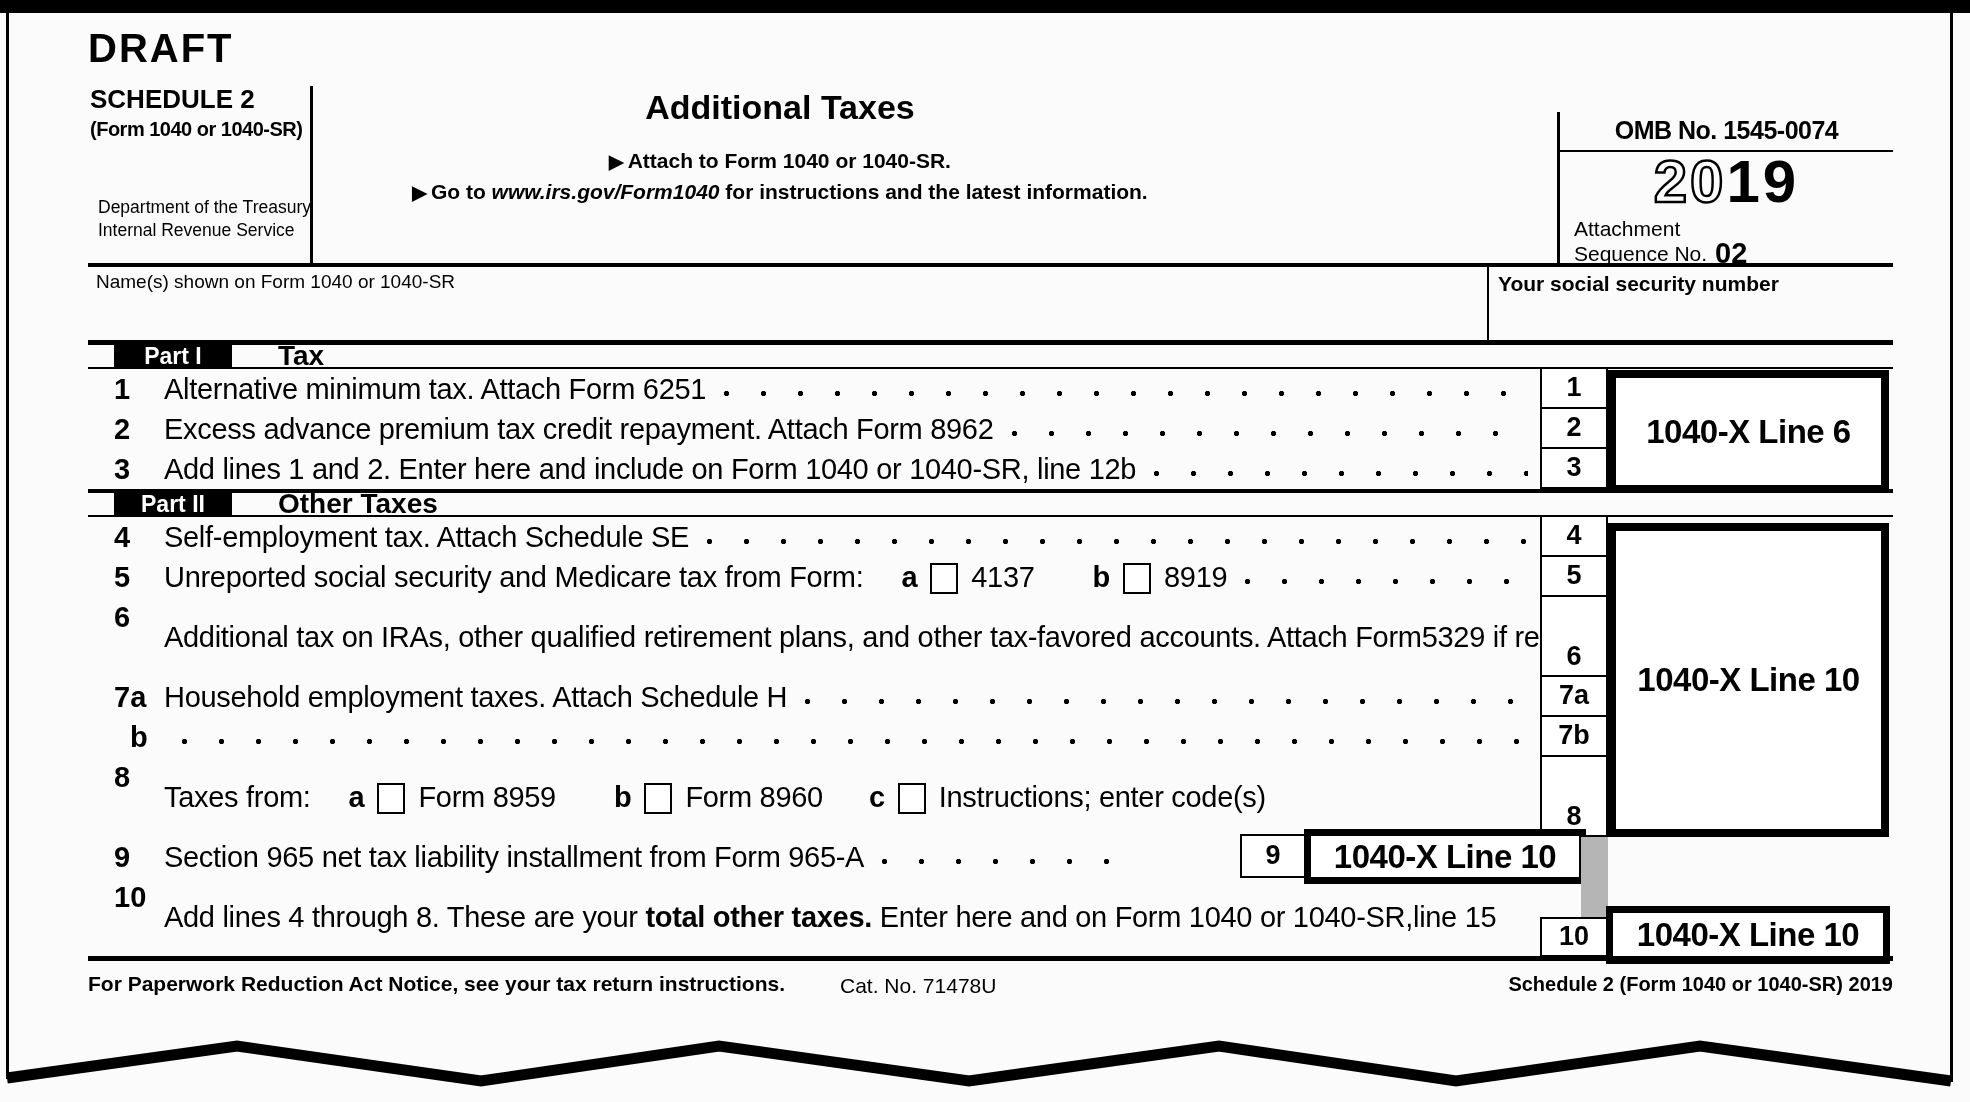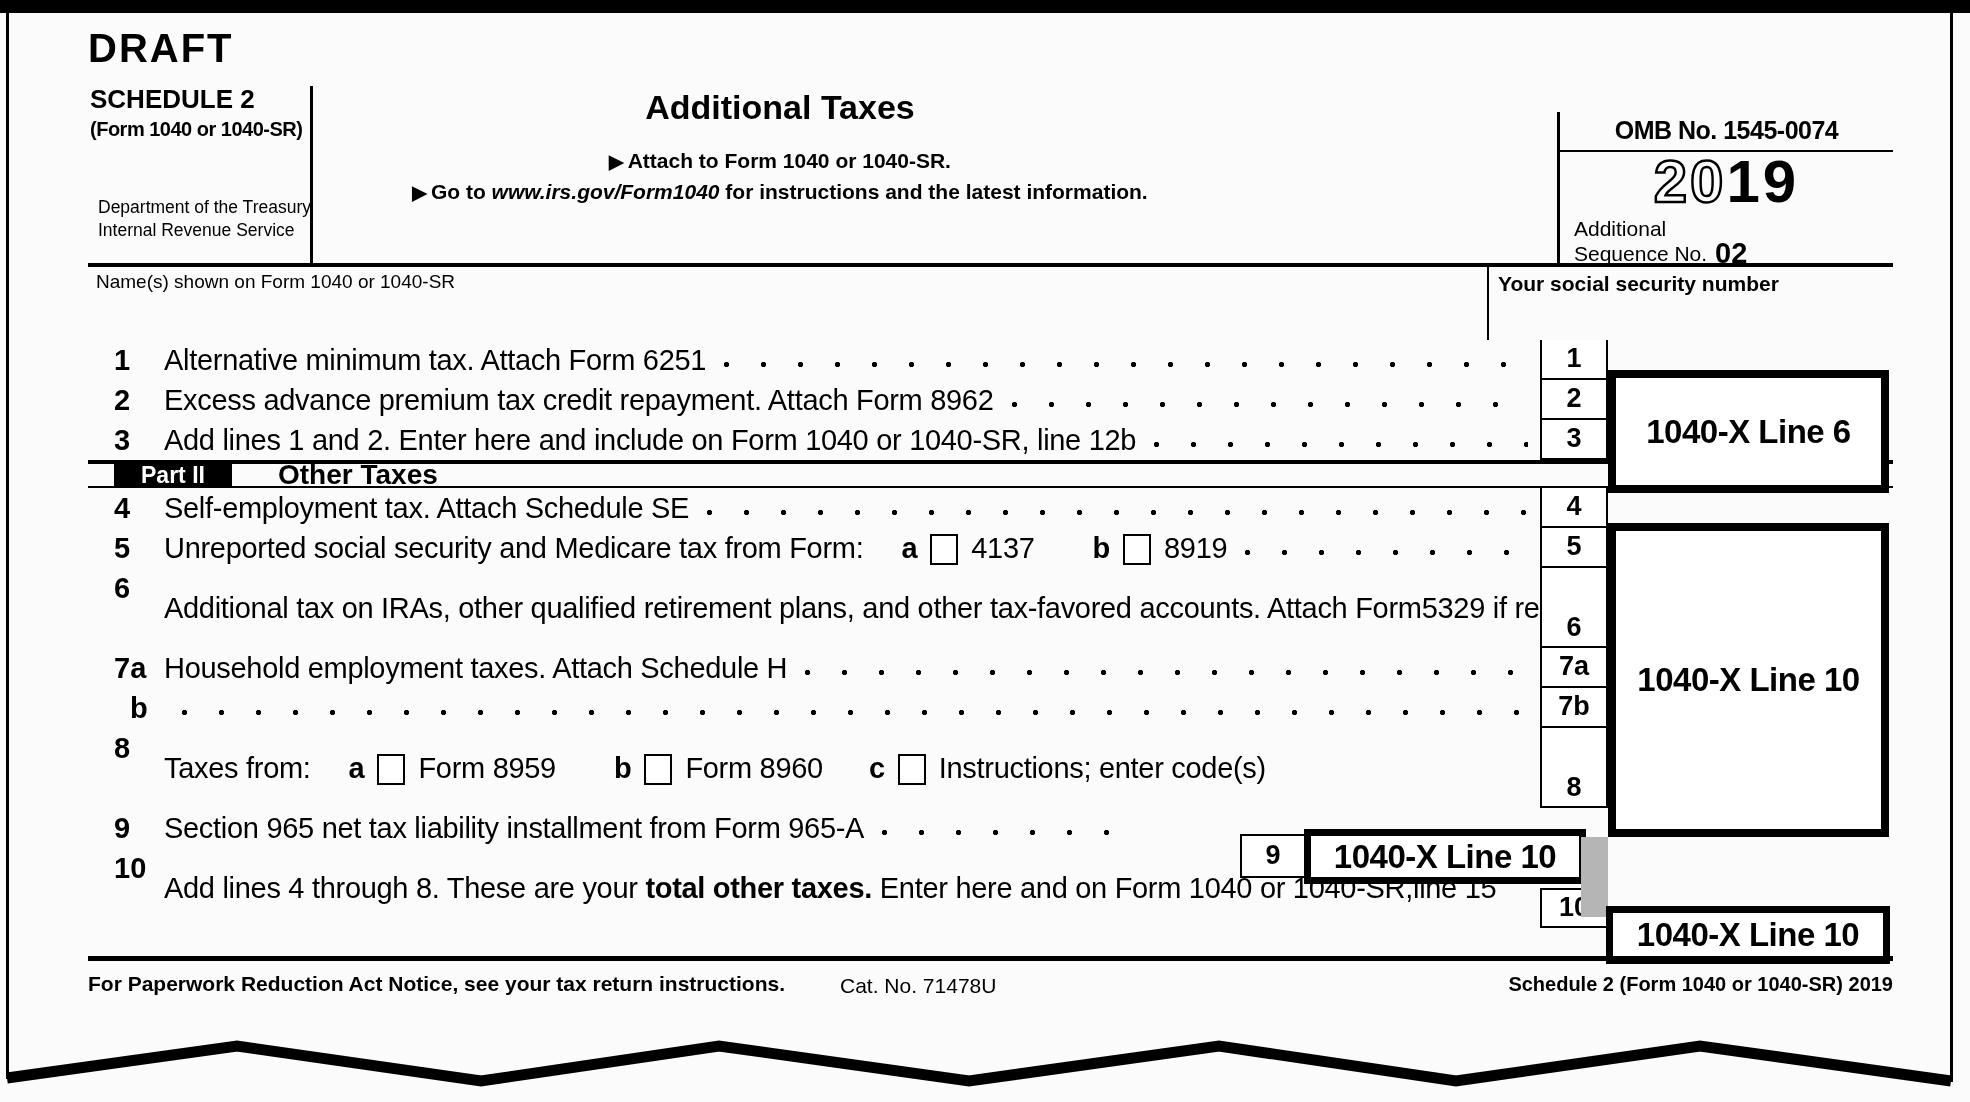--- a/index.html
+++ b/index.html
@@ -113,33 +113,37 @@
   <div class="ftitle">Additional Taxes</div>
   <div class="attachline"><span class="arrow">▶</span><span>Attach to Form 1040 or 1040-SR.</span></div>
   <div class="gotoline"><span class="arrow">▶</span><span>Go to </span><span class="url">www.irs.gov/Form1040</span><span> for instructions and the latest information.</span></div>
 </div>
 
 <div class="abs omb-vline"></div>
 <div class="abs omb-label">OMB No. 1545-0074</div>
 <div class="abs omb-hline"></div>
 <div class="abs yearbox"><span class="yr-outline">20</span><span class="yr-solid">19</span></div>
 <div class="abs attseq">
-  <div>Additional</div>
+  <div>Attachment</div>
   <div><span>Sequence No.</span><span class="seqno">02</span></div>
 </div>
 <div class="abs thickA"></div>
 
 <div class="abs namefield"></div>
 <div class="abs namelabel">Name(s) shown on Form 1040 or 1040-SR</div>
 <div class="abs ssn-vline"></div>
 <div class="abs ssnlabel">Your social security number</div>
 <div class="abs ssnfield"></div>
 
 <div class="table">
 
+  <div class="band">
+    <div class="chip">Part I</div>
+    <div class="bandtitle">Tax</div>
+  </div>
 
   <div class="row h40">
     <div class="lnum">1</div>
     <div class="rtext"><span>Alternative minimum tax. Attach Form 6251</span><span class="leaders"></span></div>
     <div class="boxcell">1</div>
     <div class="amt"></div>
   </div>
 
   <div class="row h40">
     <div class="lnum">2</div>

